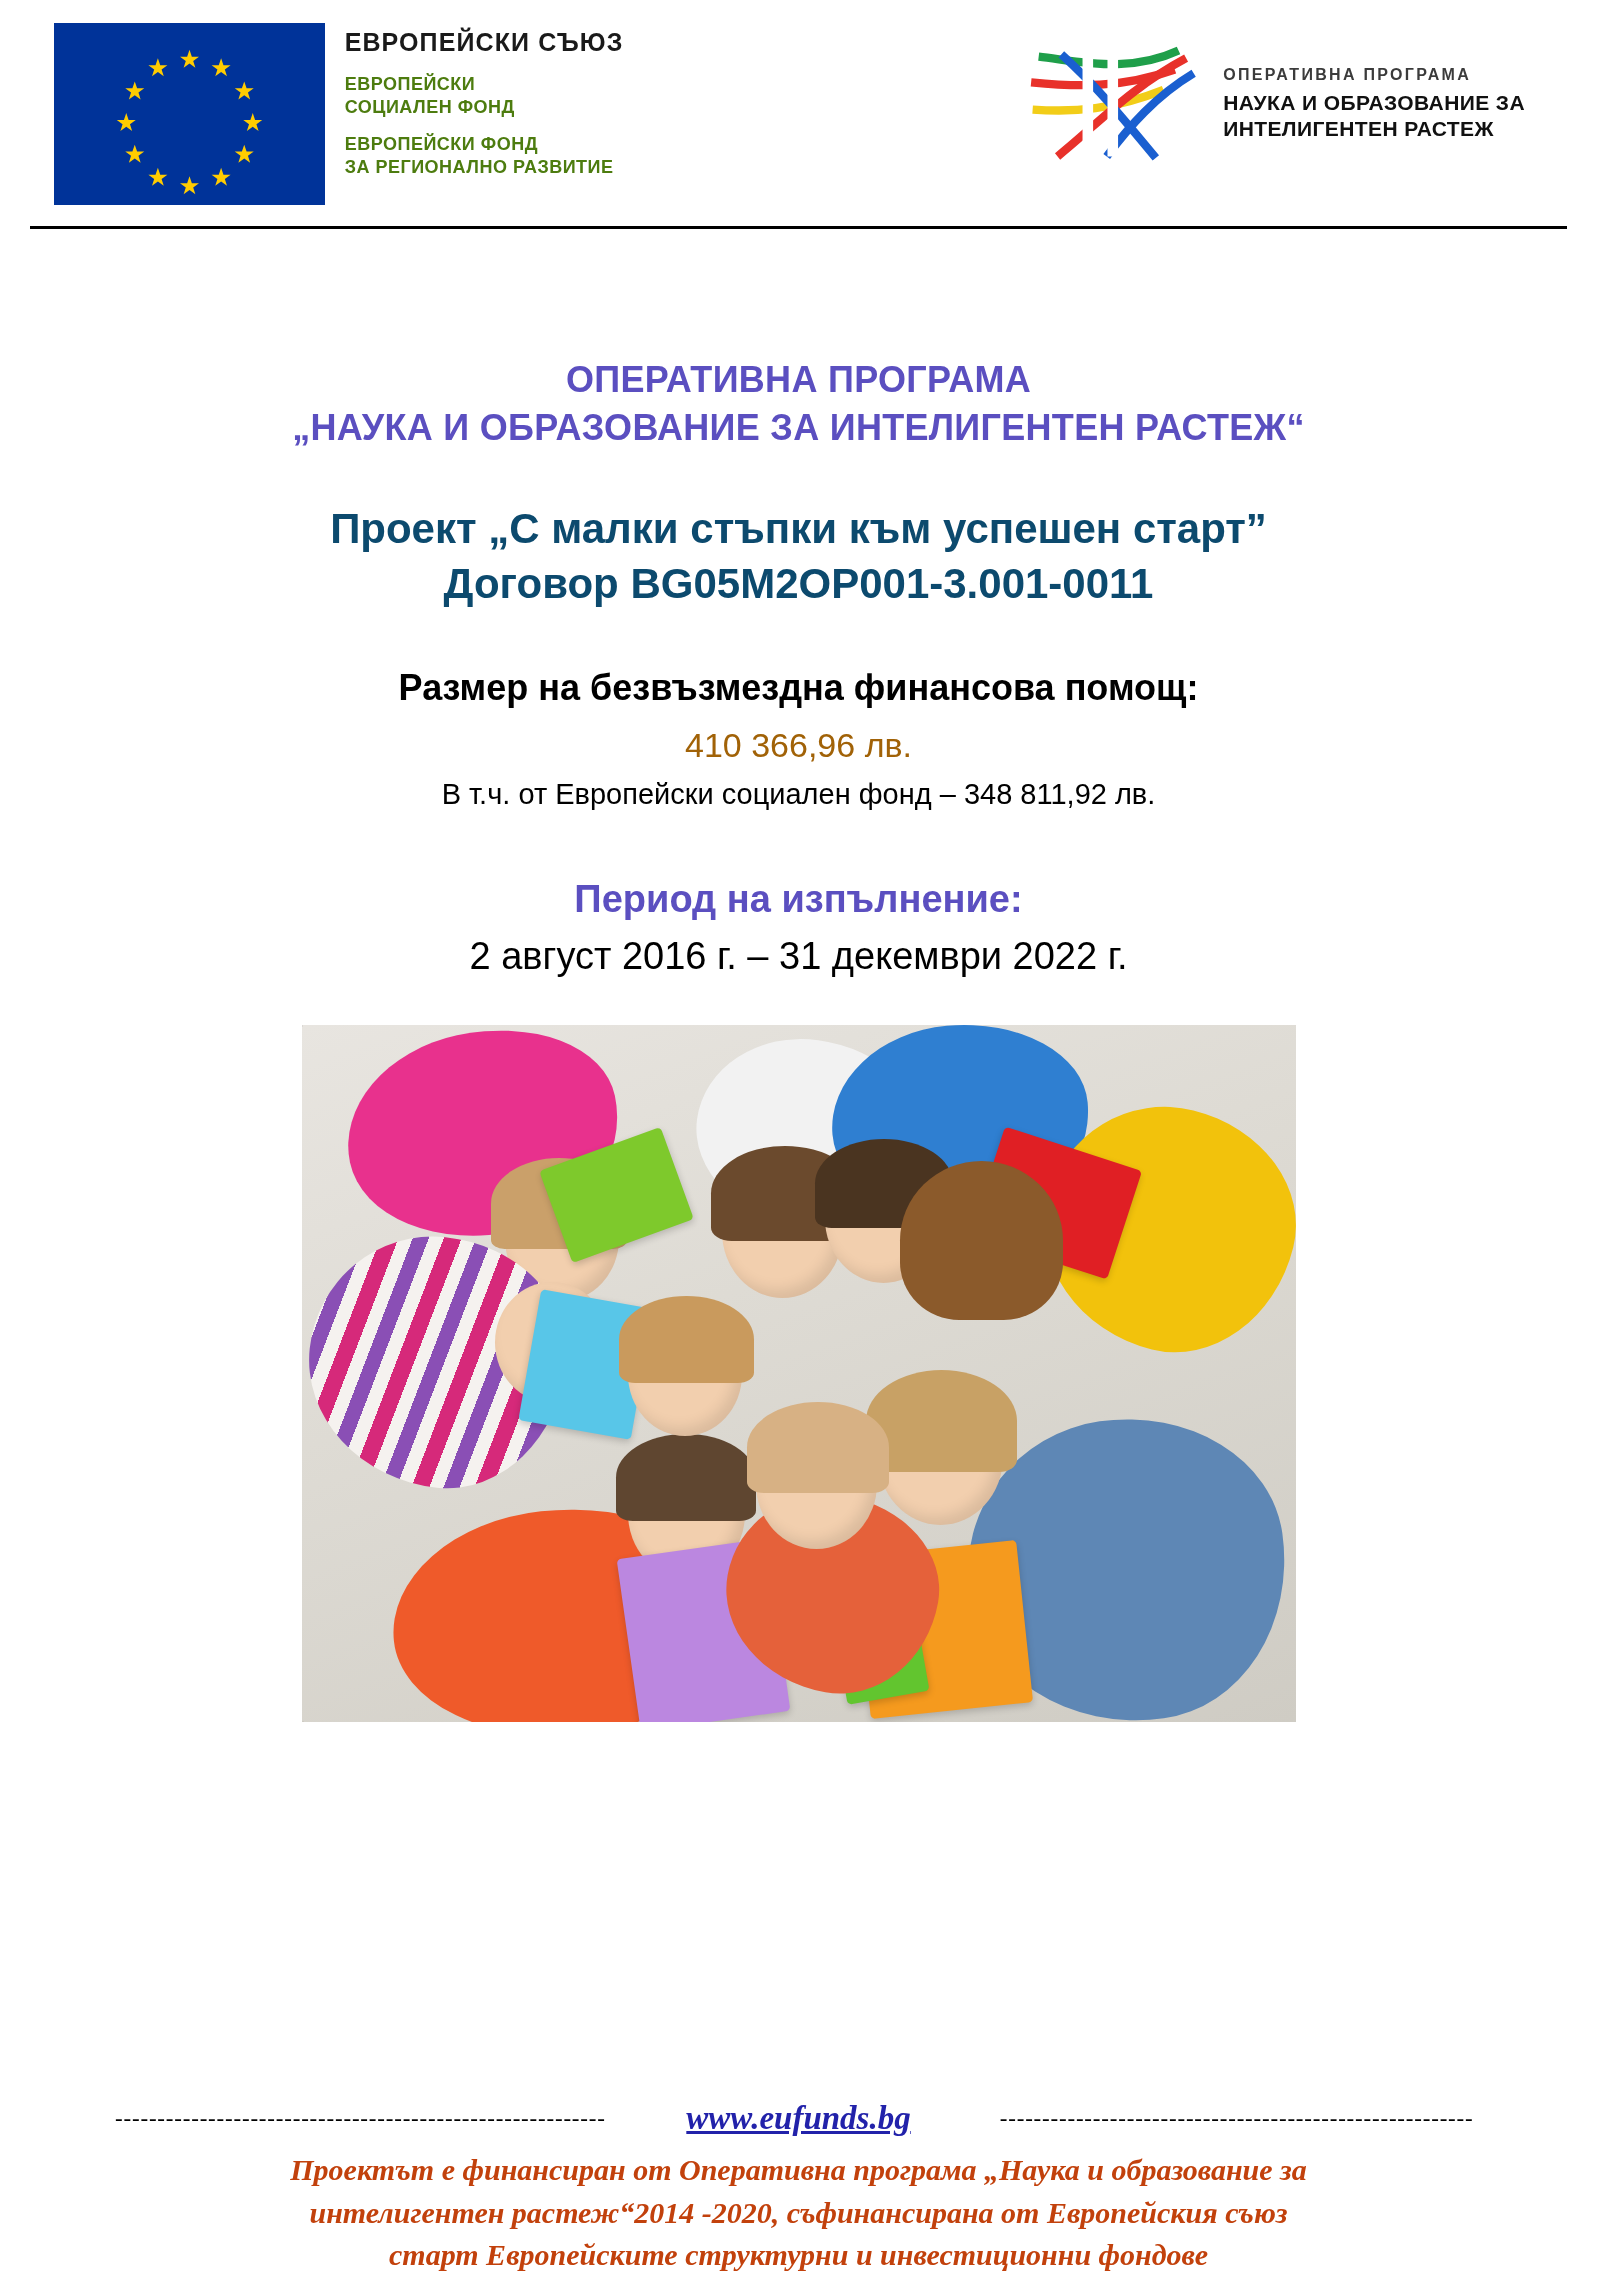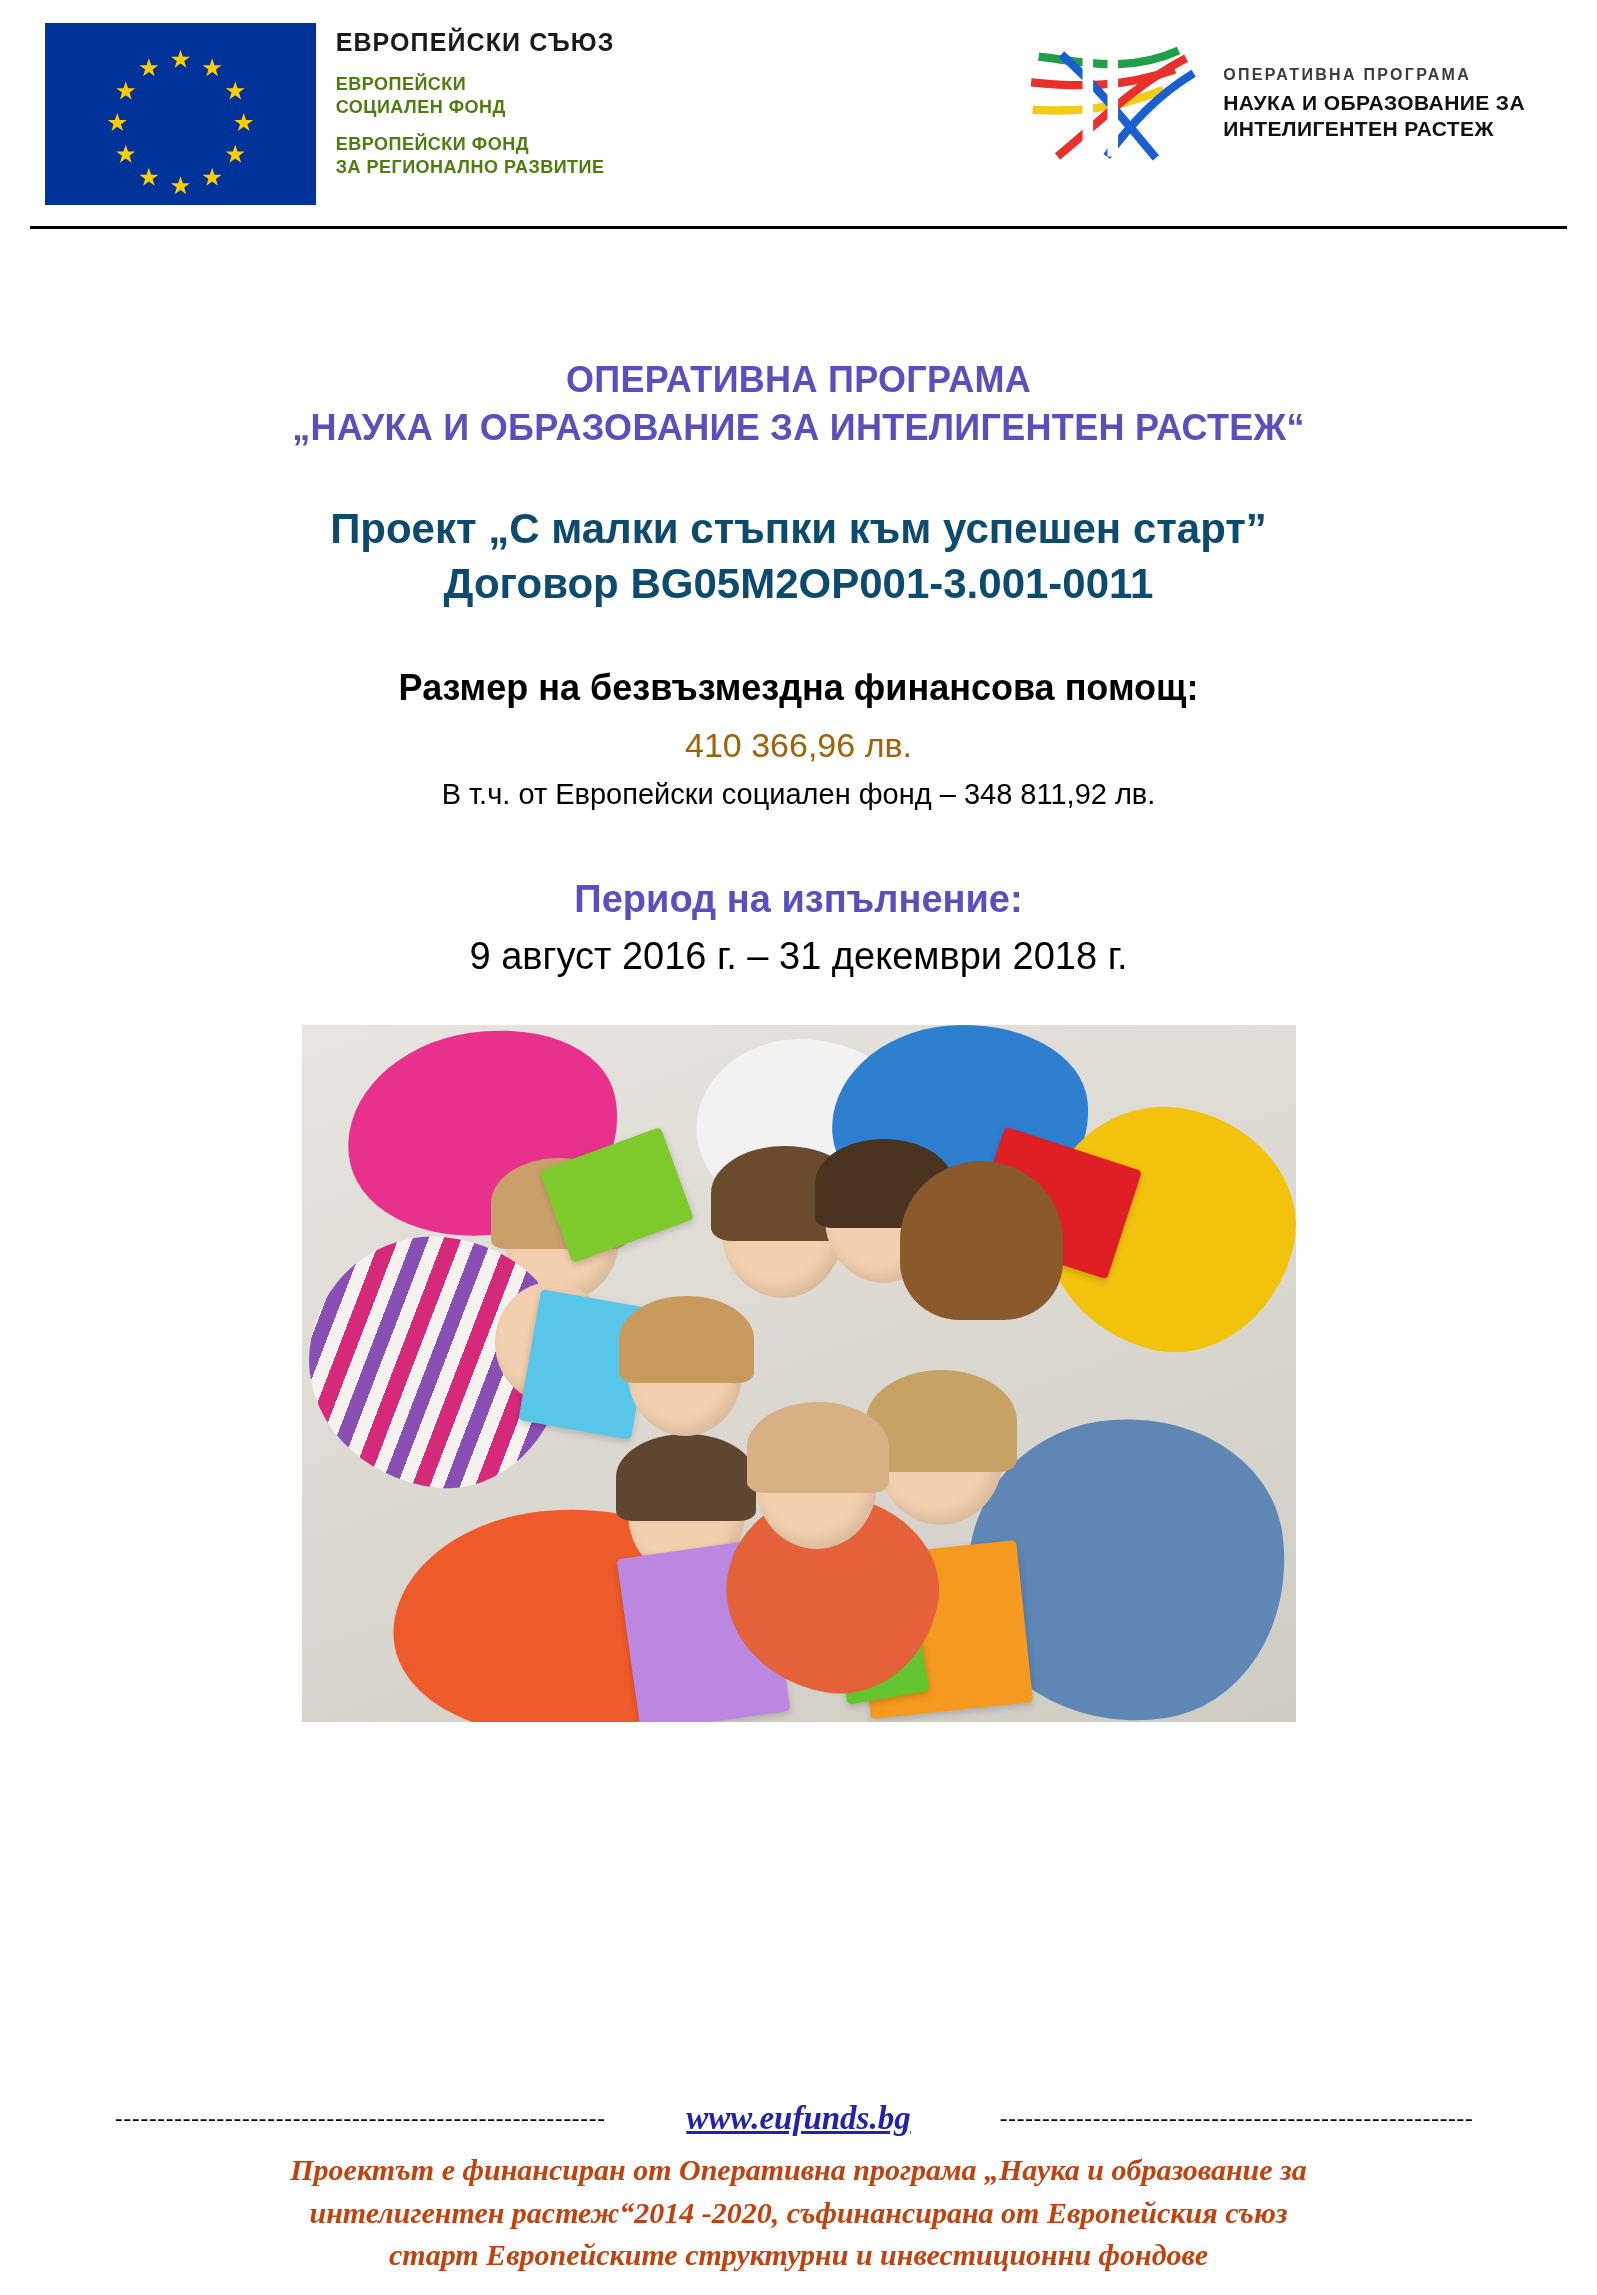--- a/index.html
+++ b/index.html
@@ -13,21 +13,21 @@
     font-family: "Liberation Sans", sans-serif;
     color: #000000;
     position: relative;
     overflow: hidden;
   }
 
   
   .header {
     position: relative;
     height: 227px;
-    padding: 23px 30px 0 30px;
+    padding: 23px 30px 0 39px;
     box-sizing: border-box;
   }
   .header-inner {
     display: flex;
     align-items: flex-start;
     justify-content: space-between;
   }
 
   
   .eu-block {
@@ -326,21 +326,21 @@
   <div class="project-title">
     <div>Проект „С малки стъпки към успешен старт”</div>
     <div>Договор  BG05M2OP001-3.001-0011</div>
   </div>
 
   <div class="grant-label">Размер на безвъзмездна финансова помощ:</div>
   <div class="grant-amount">410 366,96 лв.</div>
   <div class="grant-line">В т.ч. от Европейски социален фонд – 348 811,92 лв.</div>
 
   <div class="period-label">Период на изпълнение:</div>
-  <div class="period-value">9 август 2016 г. – 31 декември 2018 г.</div>
+  <div class="period-value">2 август 2016 г. – 31 декември 2022 г.</div>
 
   <div class="photo-wrap">
     <div class="photo-floor"></div>
 
     <div class="blob" style="left:45px; top:7.6px; width:273px; height:204px; background:#e8318d; transform:rotate(-12deg);"></div>
     <div class="head" style="left:203px; top:151px; width:114px; height:125px;"></div>
     <div class="hair" style="left:189px; top:133px; width:136px; height:91px; background:#caa06a; border-radius:50% 50% 10% 10%;"></div>
     <div class="book" style="left:250px; top:121px; width:129px; height:98px; background:#7ec92c; transform:rotate(-20deg);"></div>
 
     <div class="blob" style="left:7.6px; top:212px; width:257px; height:250px; background:repeating-linear-gradient(105deg,#d6297a 0 16.7px,#f5f2ef 16.7px 30px,#8a4fb5 30px 45px,#f5f2ef 45px 59px); transform:rotate(6deg);"></div>

